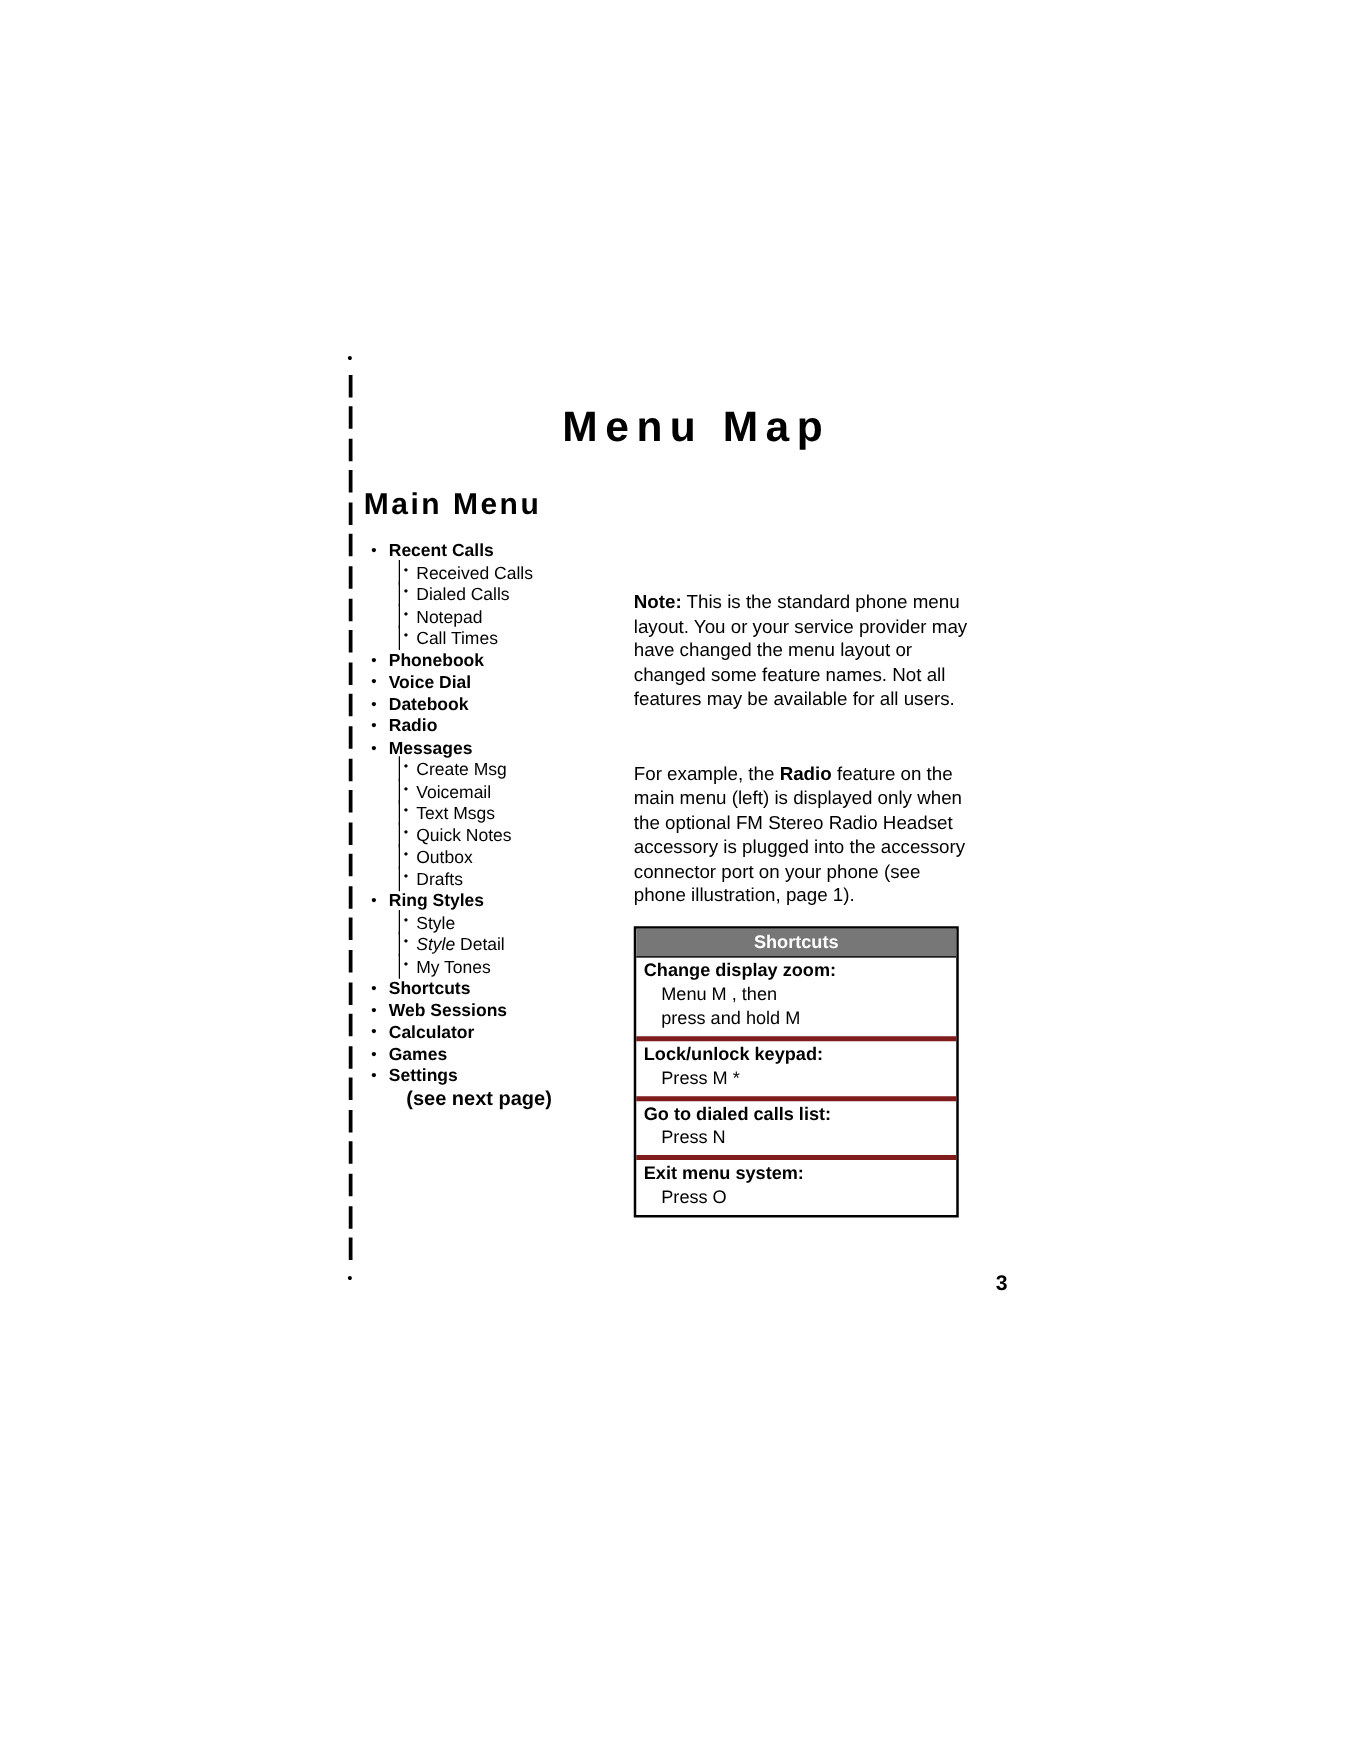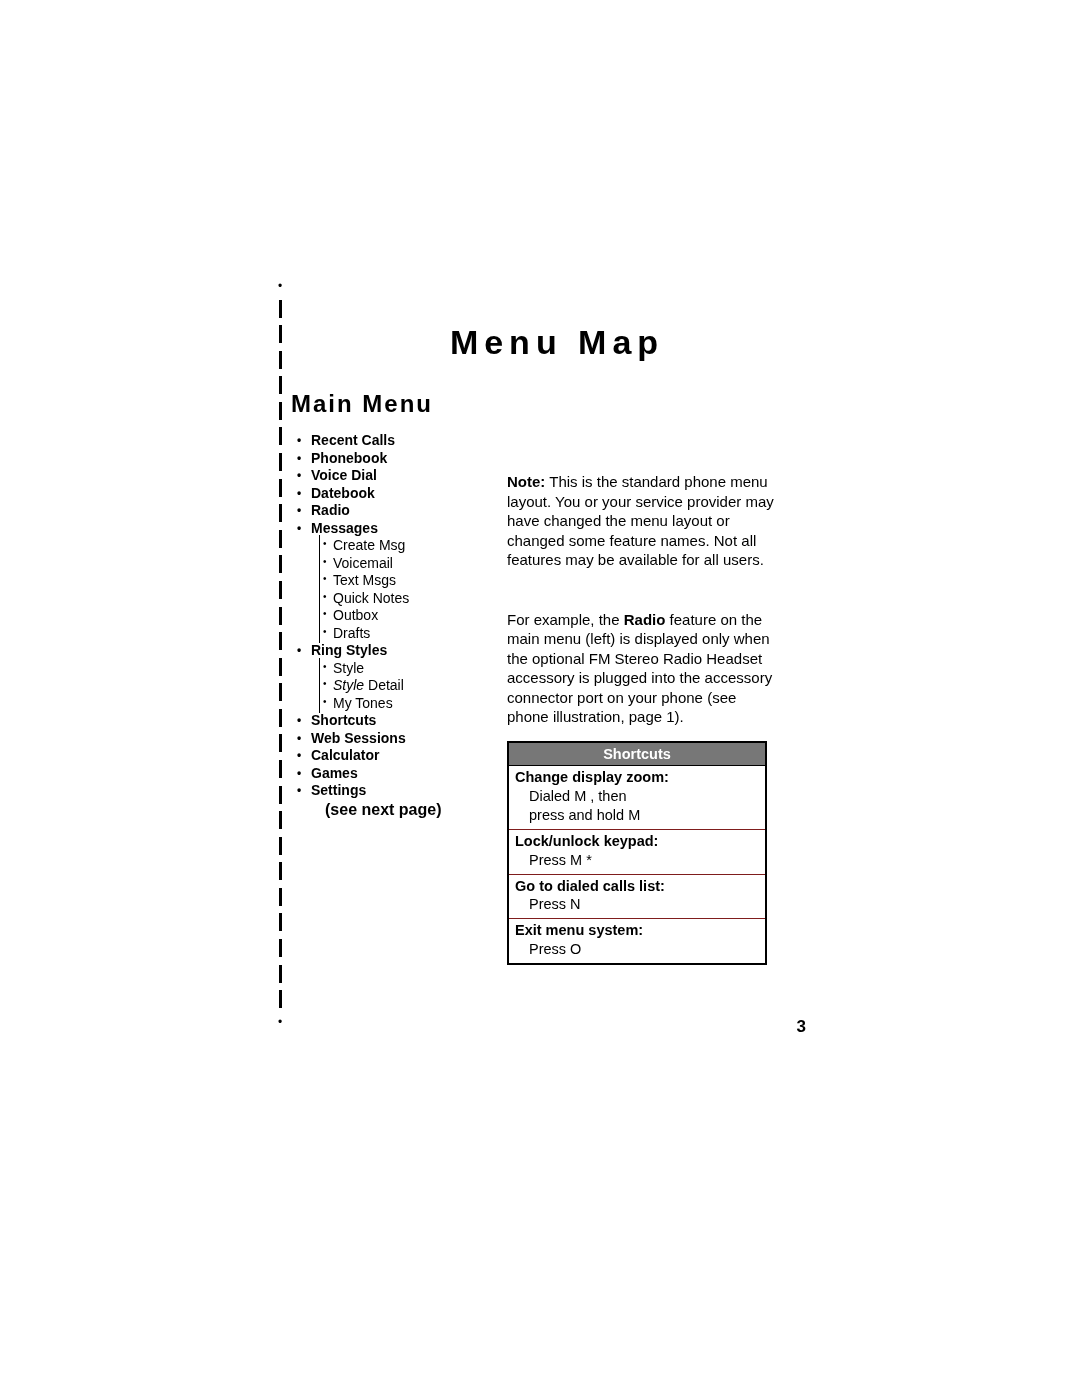--- a/index.html
+++ b/index.html
@@ -94,21 +94,21 @@
   }
   .shortcuts-header {
     background: #777;
     color: #fff;
     font-weight: bold;
     text-align: center;
     padding: 2px 0;
     border-bottom: 1px solid #000;
   }
   .sc-row {
-    border-bottom: 1px solid #7f1d1d;
+    border-bottom: 4px solid #7f1d1d;
     padding: 2px 6px 4px 6px;
   }
   .sc-row:last-child { border-bottom: none; }
   .sc-title { font-weight: bold; }
   .sc-body { padding-left: 14px; }
   .page-num {
     position: absolute;
     right: 274px;
     top: 1017px;
     font-weight: bold;
@@ -155,20 +155,26 @@
 
   <div class="content">
     <div class="title">Menu Map</div>
     <div class="subtitle">Main Menu</div>
 
     <div class="cols">
       <div class="menu-col">
         <ul id="menu-root">
             <li>
               <div class="top-item">Recent Calls</div>
+              <ul class="sublist">
+                <li><span class="vline"></span>Received Calls</li>
+                <li><span class="vline"></span>Dialed Calls</li>
+                <li><span class="vline"></span>Notepad</li>
+                <li><span class="vline"></span>Call Times</li>
+              </ul>
             </li>
             <li>
               <div class="top-item">Phonebook</div>
             </li>
             <li>
               <div class="top-item">Voice Dial</div>
             </li>
             <li>
               <div class="top-item">Datebook</div>
             </li>
@@ -219,21 +225,21 @@
         </p>
         <p class="para">
           <span>For example, the </span><span class="bold">Radio</span><span> feature on the main menu (left) is displayed only when the optional FM Stereo Radio Headset accessory is plugged into the accessory connector port on your phone (see phone illustration, page 1).</span>
         </p>
 
         <div class="shortcuts-table">
           <div class="shortcuts-header">Shortcuts</div>
           <div id="sc-body">
               <div class="sc-row">
                 <div class="sc-title">Change display zoom:</div>
-                <div class="sc-body">Dialed M , then</div>
+                <div class="sc-body">Menu M , then</div>
                 <div class="sc-body">press and hold M</div>
               </div>
               <div class="sc-row">
                 <div class="sc-title">Lock/unlock keypad:</div>
                 <div class="sc-body">Press M  *</div>
               </div>
               <div class="sc-row">
                 <div class="sc-title">Go to dialed calls list:</div>
                 <div class="sc-body">Press N</div>
               </div>

